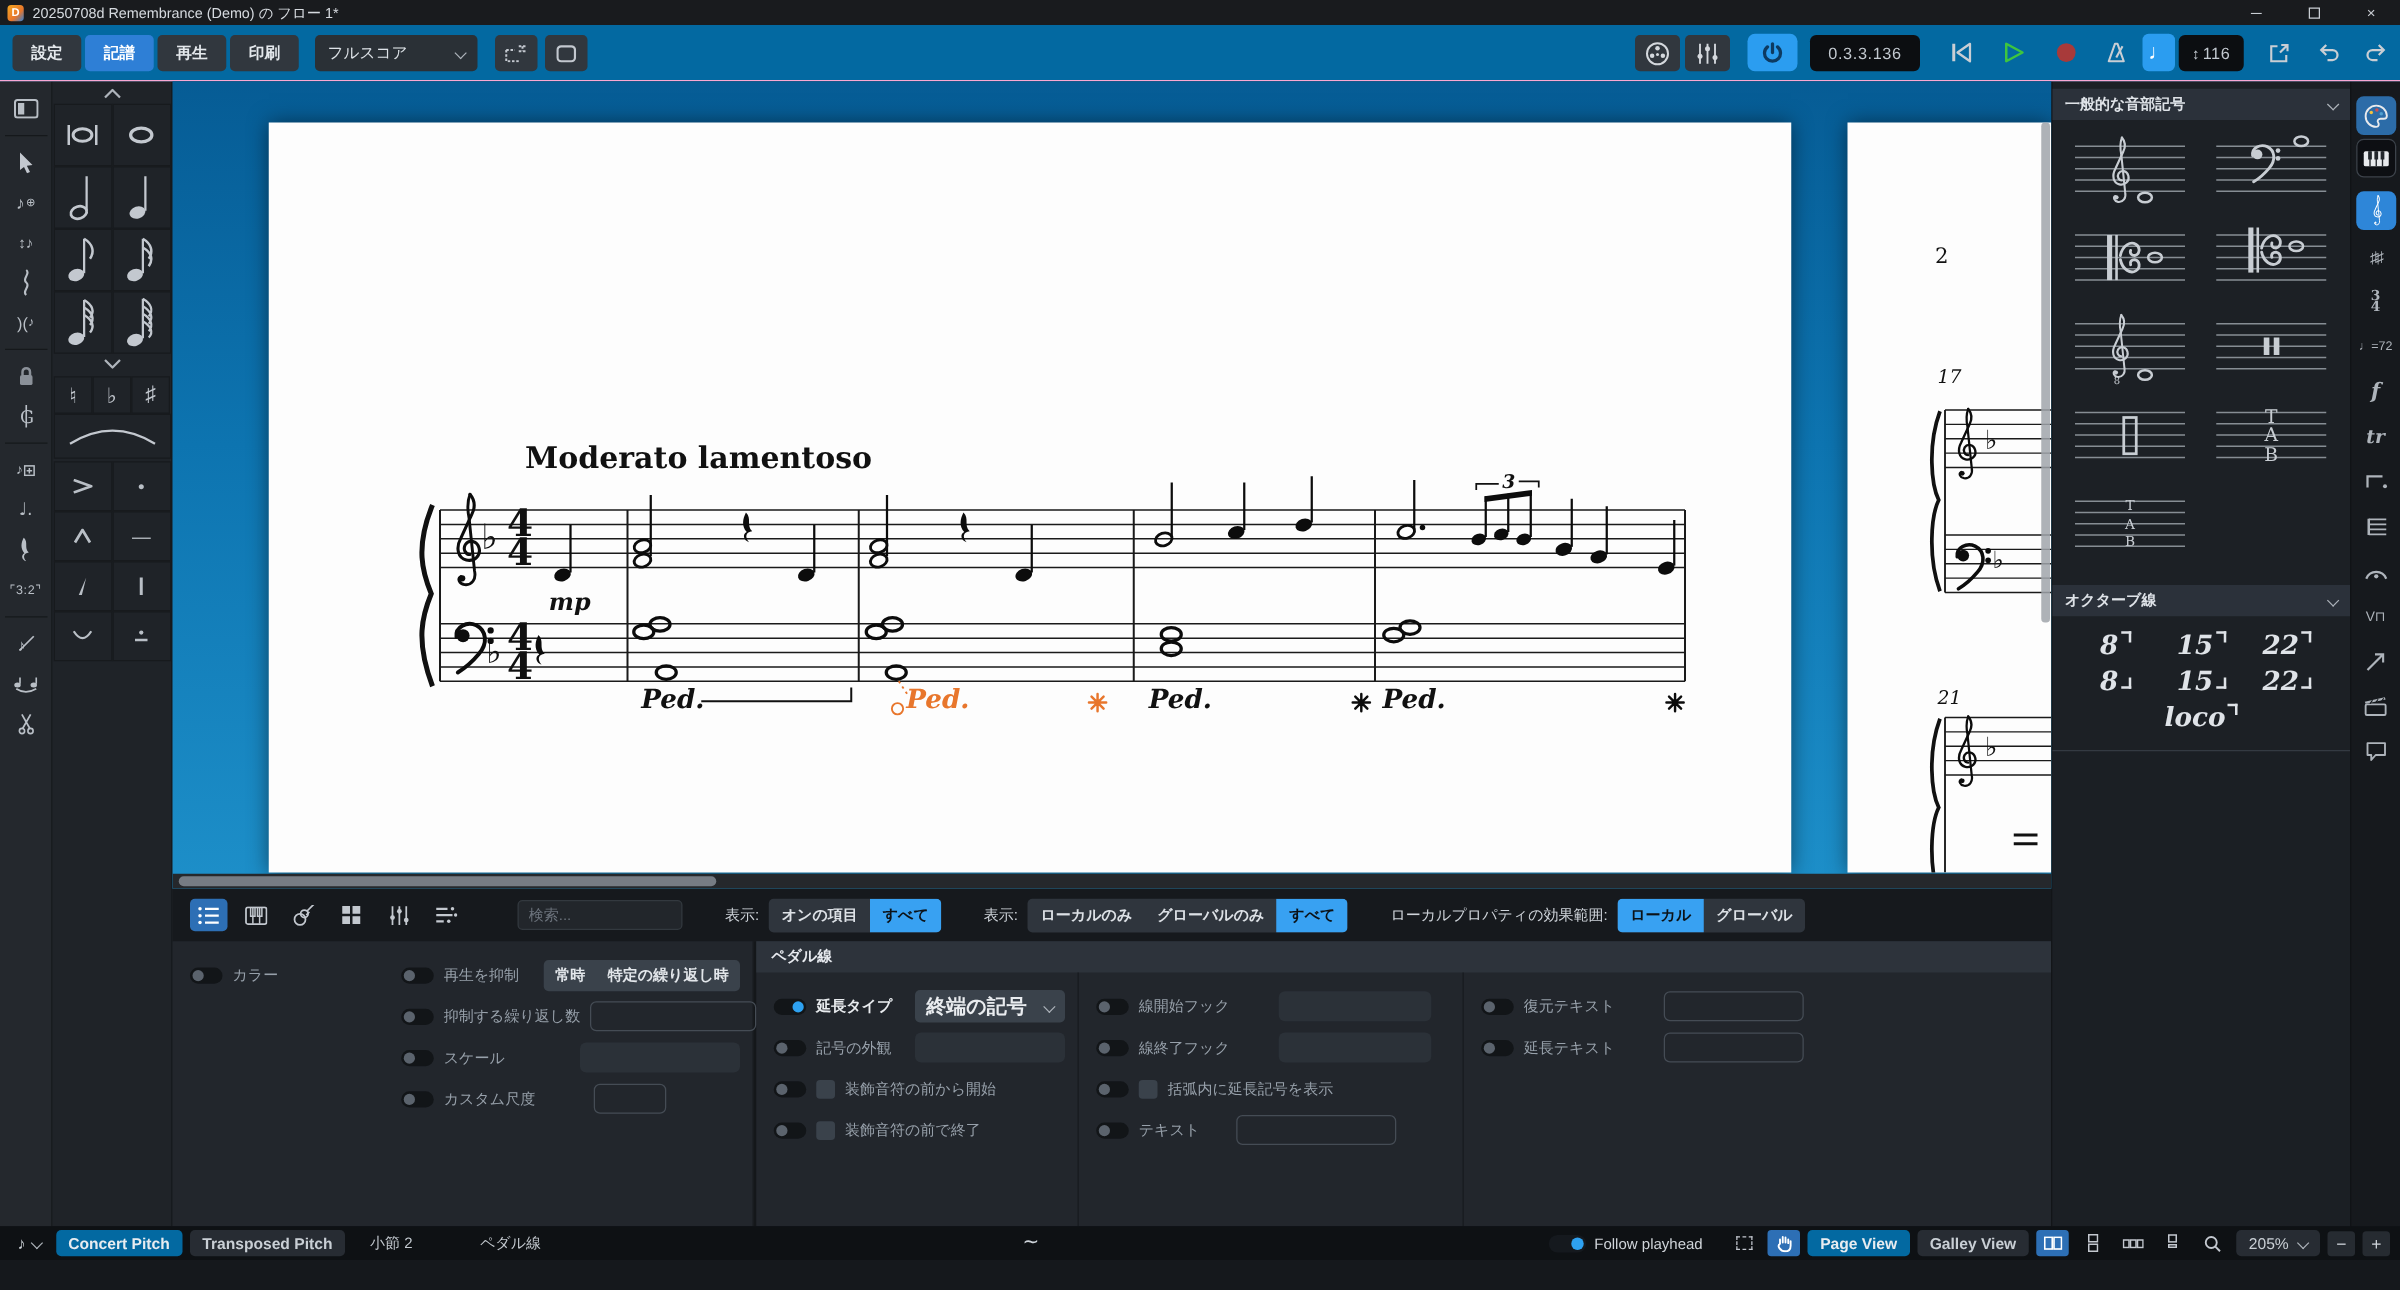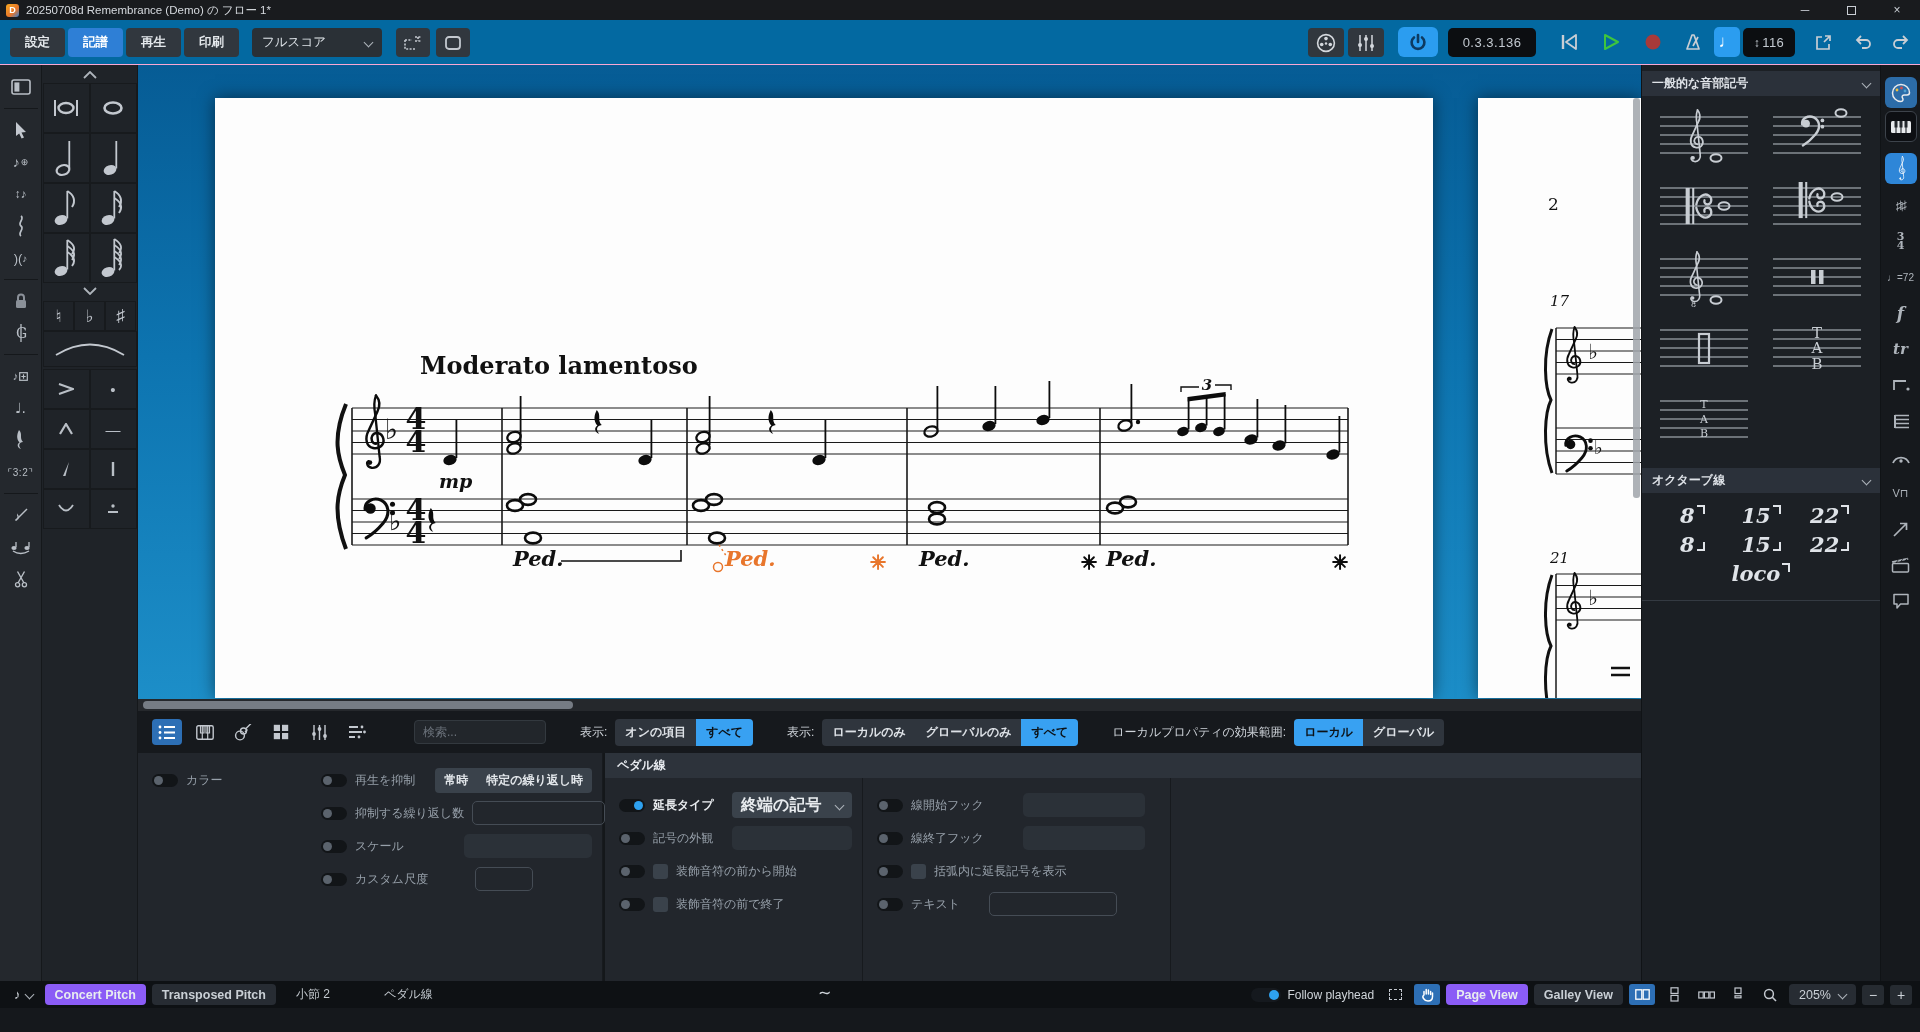--- a/index.html
+++ b/index.html
@@ -97,21 +97,21 @@
   .fld.bordered{background:transparent;border:1.5px solid #454c55}
   .dd{height:26px;background:#3a424b;border-radius:4px;display:flex;align-items:center;padding:0 9px;font-size:16px;color:#e9ecef;font-weight:bold;flex:none}
   .chk{width:15px;height:15px;border-radius:3px;background:#3a424b;flex:none}
   .sgrp{display:flex;background:#3a424b;border-radius:4px}
   .sgrp span{padding:4px 9px;font-size:12px;color:#e2e6ea;font-weight:bold;white-space:nowrap}
 
   
   .statusbar{height:27px;background:#0e1114;display:flex;align-items:center;padding:0 8px;gap:6px;position:relative}
   .sb-note{display:flex;align-items:center;gap:5px;padding:0 6px;color:#cfd4da}
   .sb-btn{height:21px;padding:0 10px;border-radius:4px;display:flex;align-items:center;font-weight:bold;color:#e8ecf0;font-size:12.5px;white-space:nowrap}
-  .sb-blue{background:#8b5cf6}
+  .sb-blue{background:#0369a1}
   .sb-dark{background:#272c33;color:#c9cfd5}
   .sb-txt{color:#c4cad0;margin-left:14px;white-space:nowrap}
   .sb-right{margin-left:auto;display:flex;align-items:center;gap:6px}
   .ftgl{width:30px;height:14px;border-radius:7px;background:#15191e;position:relative}
   .ftgl i{position:absolute;right:2px;top:2px;width:10px;height:10px;border-radius:50%;background:#2ea1f0}
   .sb-ic{width:26px;height:21px;border-radius:3px;display:flex;align-items:center;justify-content:center;color:#c3c8cf}
   .sb-ic.blue{background:#2d6fb5;color:#fff}
   .zbtn{width:22px;height:20px;background:#262b31;border-radius:3px;display:flex;align-items:center;justify-content:center;color:#cfd4da;font-size:14px}
   .handle{position:absolute;left:818px;top:2px;color:#cfd5db;font-size:16px}
 
@@ -811,20 +811,36 @@
                   <span class="plbl">括弧内に延長記号を表示</span>
                 </div>
                 <div class="prow">
                   <span class="tgl">
                       <i></i>
                     </span>
                   <span class="plbl" style="width:70px">テキスト</span>
                   <span class="fld bordered" style="width:128px"></span>
                 </div>
               </div>
+              <div class="pcol" style="flex:1">
+                <div class="prow">
+                  <span class="tgl">
+                      <i></i>
+                    </span>
+                  <span class="plbl" style="width:104px">復元テキスト</span>
+                  <span class="fld bordered" style="width:112px"></span>
+                </div>
+                <div class="prow">
+                  <span class="tgl">
+                      <i></i>
+                    </span>
+                  <span class="plbl" style="width:104px">延長テキスト</span>
+                  <span class="fld bordered" style="width:112px"></span>
+                </div>
+              </div>
             </div>
           </div>
         </div>
       </div>
     </div>
 
     <div class="rightpanel">
       <div class="rp-h">
         <span>一般的な音部記号</span>
           <span class="chev" style="margin-left:auto"></span>
@@ -1025,21 +1041,21 @@
       </span>
     <span class="sb-btn sb-blue">Concert Pitch</span>
     <span class="sb-btn sb-dark">Transposed Pitch</span>
     <span class="sb-txt">小節 2</span>
     <span class="sb-txt" style="margin-left:48px">ペダル線</span>
     <span class="handle">∼</span>
     <span class="sb-right">
       <span class="ftgl">
           <i></i>
         </span>
-      <span style="color:#d0d5da;margin-right:2px">Follow playhead</span>
+      <span style="color:#d0d5da;margin-right:14px">Follow playhead</span>
       <span class="sb-ic">
           <span style="width:13px;height:11px;border:1.4px dashed #c3c8cf;display:inline-block"></span>
         </span>
       <span class="sb-ic blue">
         <svg width="13" height="14" viewBox="0 0 13 14">
             <path d="M3 7 V3.5 M5.2 6 V1.5 M7.4 6 V2 M9.6 6.5 V3.5 M3 7 C1.5 8 1.5 9 2.5 10.5 C3.5 12 4.5 13 7 13 C10 13 11.5 11 11.5 8.5 V5" stroke="#fff" stroke-width="1.5" fill="none" stroke-linecap="round"></path>
           </svg>
       </span>
       <span class="sb-btn sb-blue">Page View</span>
       <span class="sb-btn sb-dark">Galley View</span>

